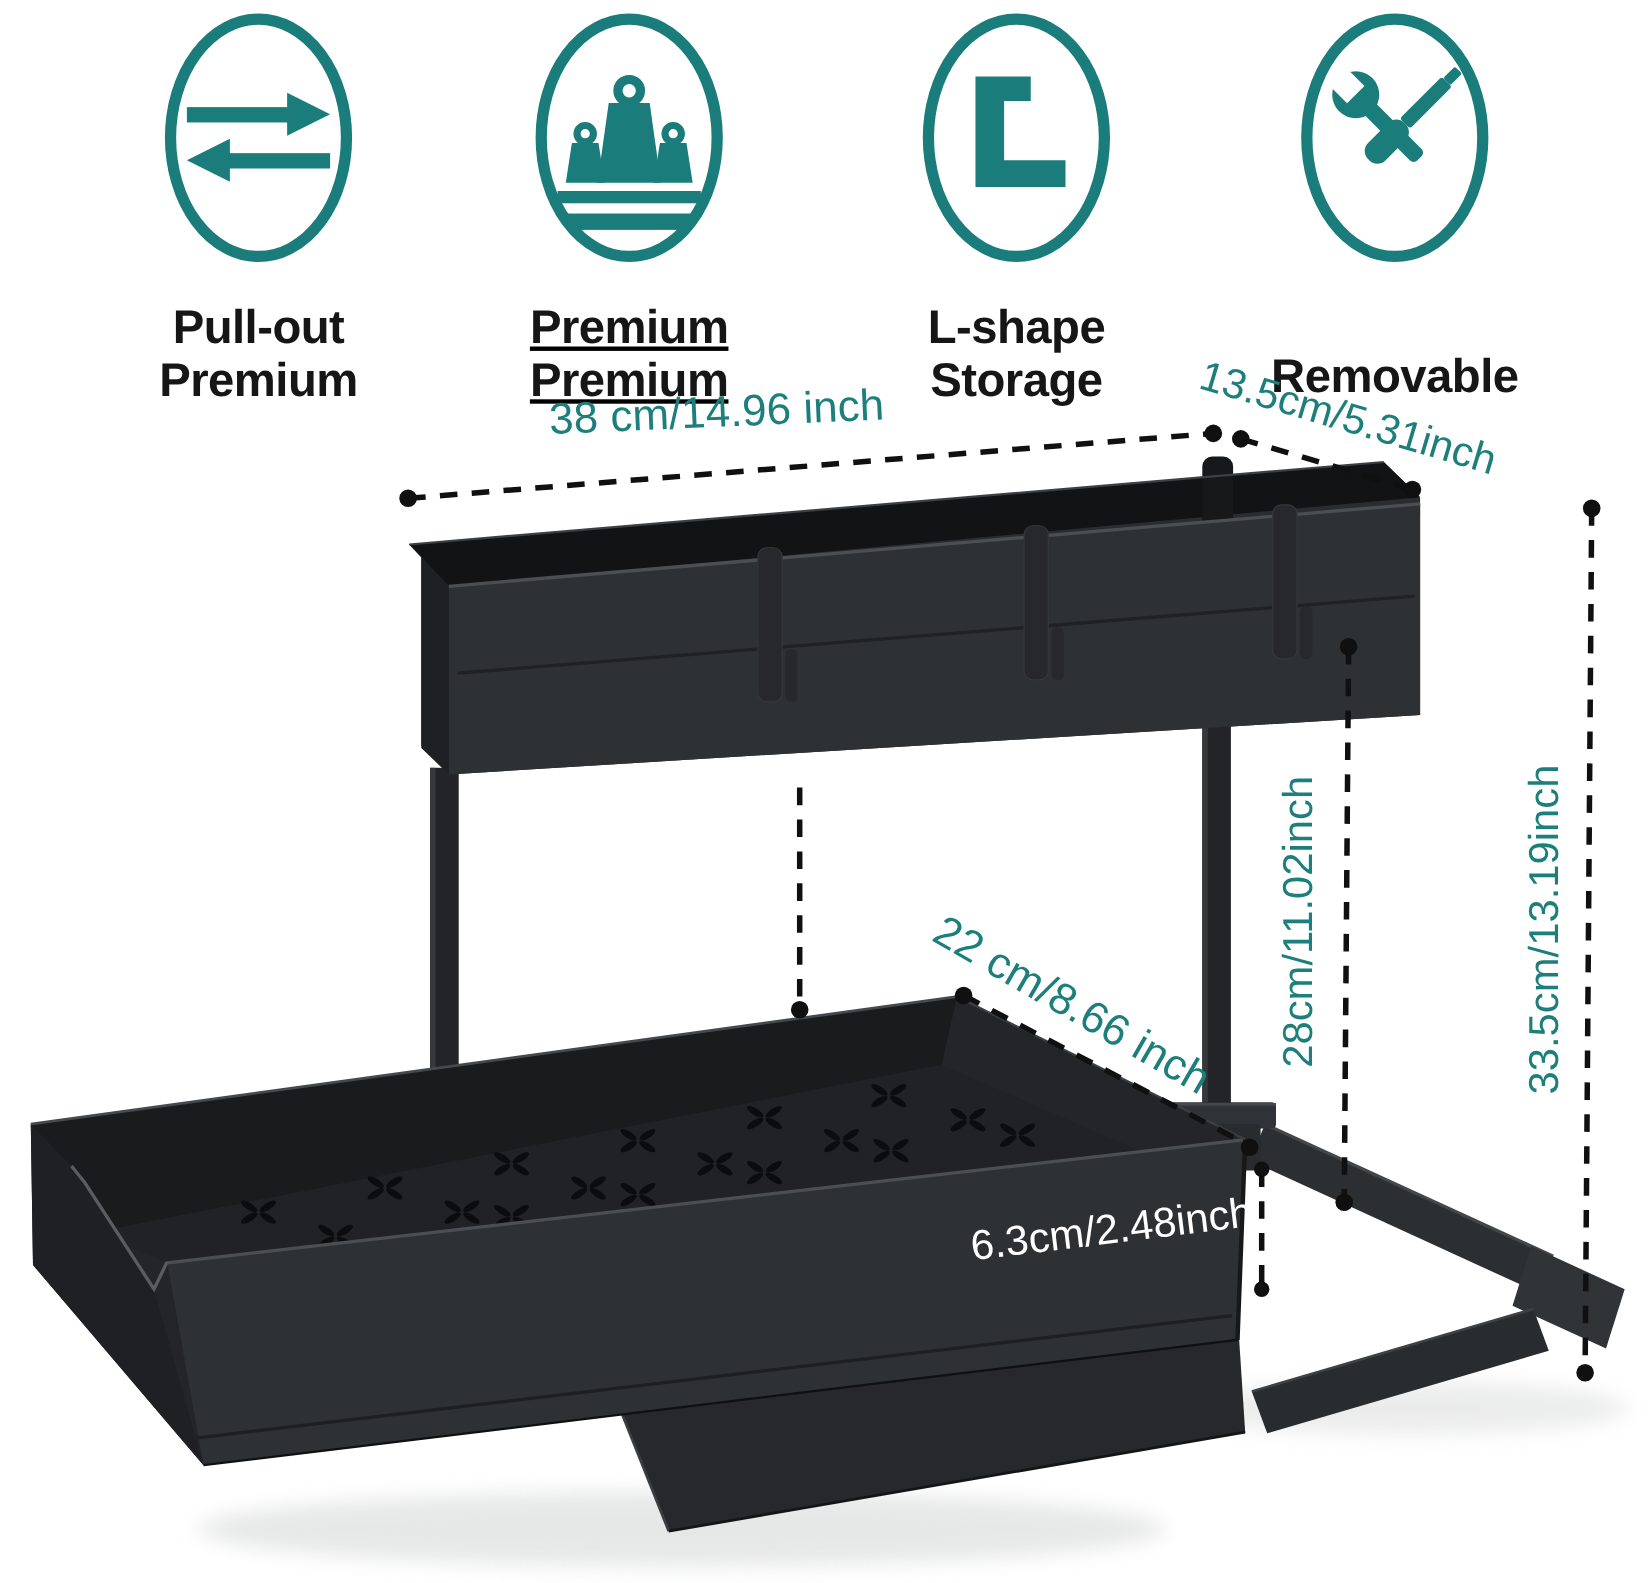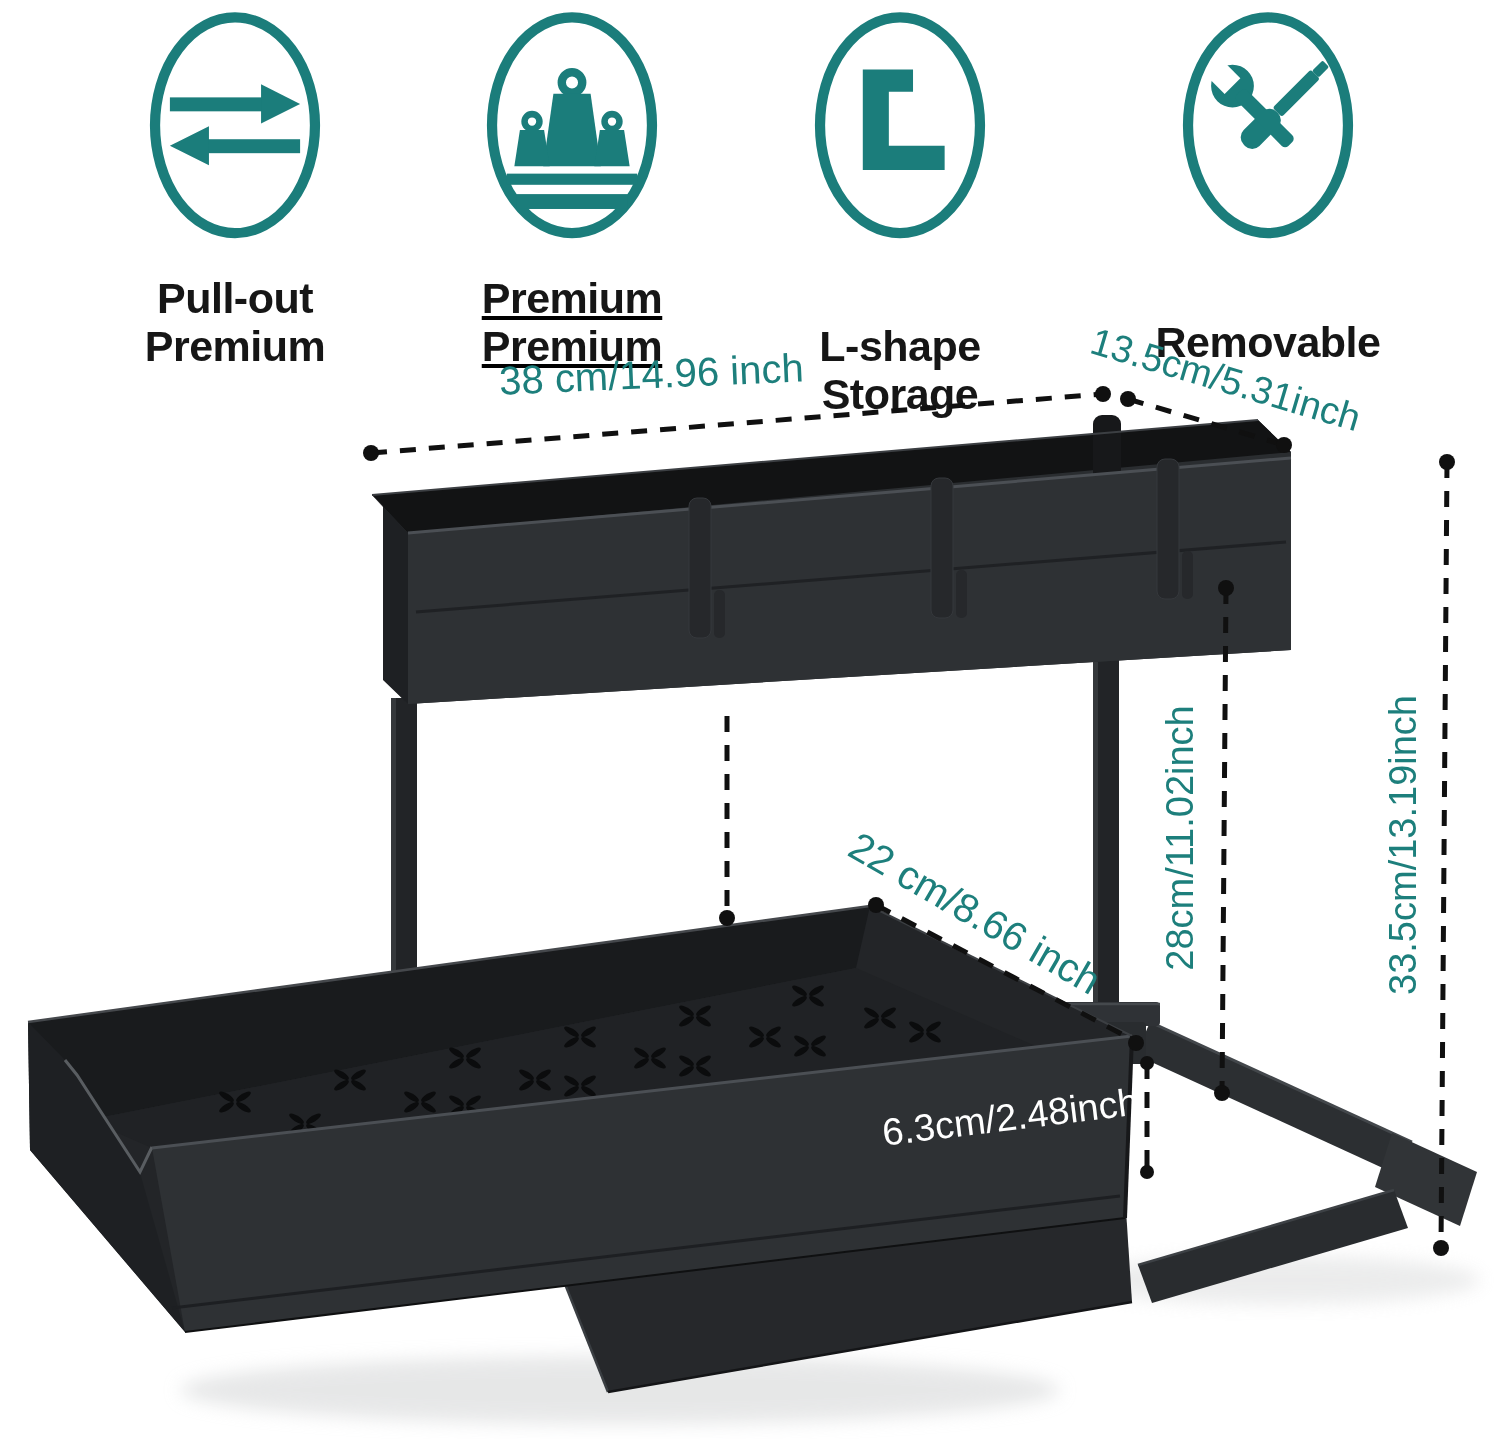--- a/index.html
+++ b/index.html
@@ -7,21 +7,21 @@
     position:relative;width:1500px;height:1439px;background:#ffffff;overflow:hidden;
     font-family:"Liberation Sans","DejaVu Sans",sans-serif;
   }
   .feature{position:absolute;top:8px;width:240px;display:flex;flex-direction:column;align-items:center;}
   .feature svg{display:block;}
   .feature .label{
     margin-top:18px;min-height:108px;display:flex;flex-direction:column;justify-content:center;
     align-items:center;font-size:43px;font-weight:bold;line-height:1.12;color:#161616;
     text-align:center;letter-spacing:-0.5px;
   }
-  .f1{left:115px;} .f2{left:452px;text-decoration:underline;} .f3{left:780px;gap:48px;} .f4{left:1148px;gap:20px;}
+  .f1{left:115px;} .f2{left:452px;text-decoration:underline;} .f3{left:804px;} .f4{left:1148px;gap:20px;}
   .product-svg{position:absolute;left:0;top:0;width:1500px;height:1439px;}
   .dim-text{fill:#1d7f7c;font-family:"Liberation Sans","DejaVu Sans",sans-serif;}
   .dash{stroke:#101010;stroke-width:5;fill:none;stroke-dasharray:16 13;}
   .dot{fill:#101010;}
 </style>
 </head>
 <body>
 
 <div class="stage">
 

